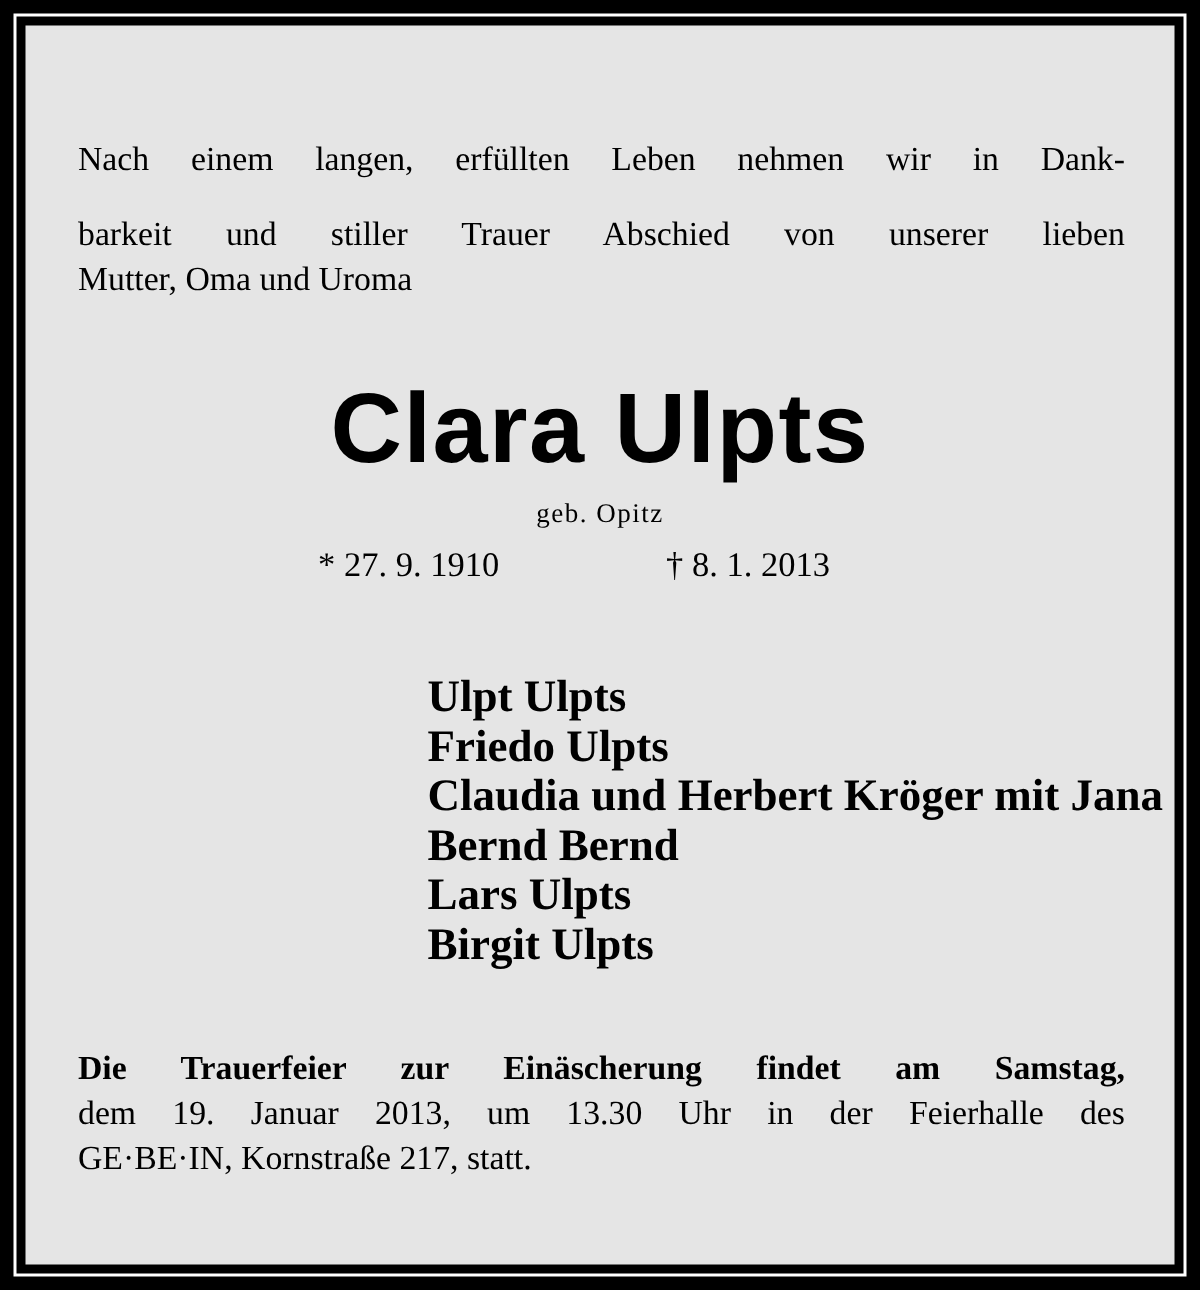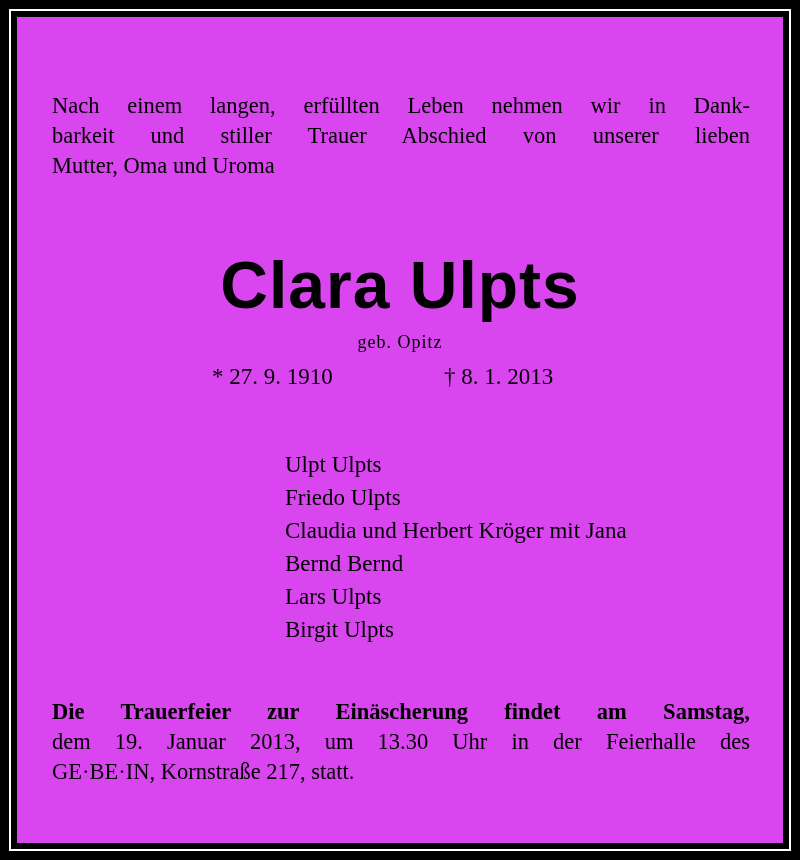--- a/index.html
+++ b/index.html
@@ -1,42 +1,42 @@
 <!DOCTYPE html>
 <html><head>
 <meta charset="utf-8">
 <style>
   html, body { margin:0; padding:0; }
   body { width:800px; height:860px; background:#000; position:relative; overflow:hidden; }
   .frame-outer { position:absolute; left:0; top:0; width:800px; height:860px; background:#000; }
   .frame-gap { position:absolute; left:9px; top:9px; right:9px; bottom:9px; background:#fff; }
   .frame-inner { position:absolute; left:11px; top:11px; right:11px; bottom:11px; background:#000; }
-  .page { position:absolute; left:17px; top:17px; right:17px; bottom:17px; background:#d946ef; }
+  .page { position:absolute; left:17px; top:17px; right:17px; bottom:17px; background:#e5e5e5; }
   .serif { font-family: "DejaVu Serif", "Liberation Serif", serif; color:#000; }
   .intro { position:absolute; left:35px; top:74px; width:698px; font-size:22.5px; line-height:30px; text-align:justify; text-align-last:left; font-family:"Liberation Serif","DejaVu Serif",serif; }
   .name { position:absolute; left:0; right:0; top:228px; text-align:center; font-size:66px; font-weight:bold; line-height:80px; font-family:Liberation Sans, sans-serif; letter-spacing:1px; }
   .maiden { position:absolute; left:0; right:0; top:310px; text-align:center; font-size:18px; line-height:30px; letter-spacing:1px; font-family:"Liberation Serif","DejaVu Serif",serif; }
   .dates { position:absolute; left:195px; top:344px; width:400px; font-size:23px; line-height:32px; font-family:"Liberation Serif","DejaVu Serif",serif; }
   .dates .born { position:absolute; left:0; }
   .dates .died { position:absolute; left:232px; }
-  .mourners { position:absolute; left:268px; top:431px; font-size:23px; line-height:33px; font-weight:normal; font-family:"Liberation Serif","DejaVu Serif",serif; }
+  .mourners { position:absolute; left:268px; top:431px; font-size:30px; line-height:33px; font-weight:bold; font-family:"Liberation Serif","DejaVu Serif",serif; }
   .mourners div { white-space:nowrap; }
   .service { position:absolute; left:35px; top:680px; width:698px; font-size:22.5px; line-height:30px; text-align:justify; text-align-last:left; font-family:"Liberation Serif","DejaVu Serif",serif; }
 </style>
 </head>
 <body>
 
 <div class="frame-outer"></div>
 <div class="frame-gap"></div>
 <div class="frame-inner"></div>
 
 <div class="page">
   <div class="intro serif">
     <div style="text-align:justify;text-align-last:justify;">Nach einem langen, erfüllten Leben nehmen wir in Dank-</div>
-    <div style="text-align:justify;text-align-last:justify;">barkeit und stiller Trauer Abschied von unserer lieben</div>
+    <div style="text-align:justify;text-align-last:justify;margin-top:20px;">barkeit und stiller Trauer Abschied von unserer lieben</div>
     <div>Mutter, Oma und Uroma</div>
   </div>
 
   <div class="name serif">Clara Ulpts</div>
   <div class="maiden serif">geb. Opitz</div>
   <div class="dates serif">
     <span class="born">* 27. 9. 1910</span>
     <span class="died">† 8. 1. 2013</span>
   </div>
 

